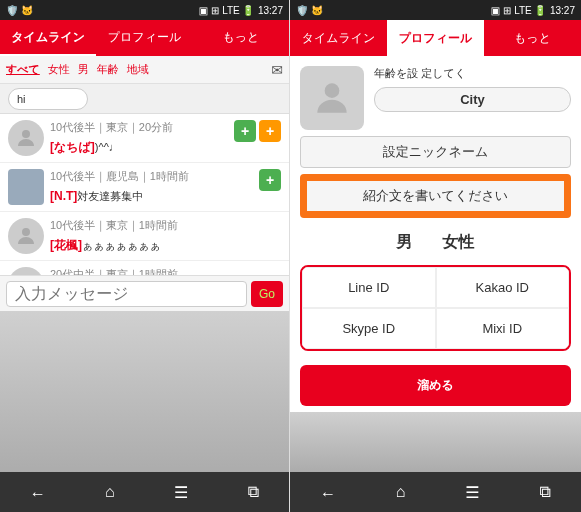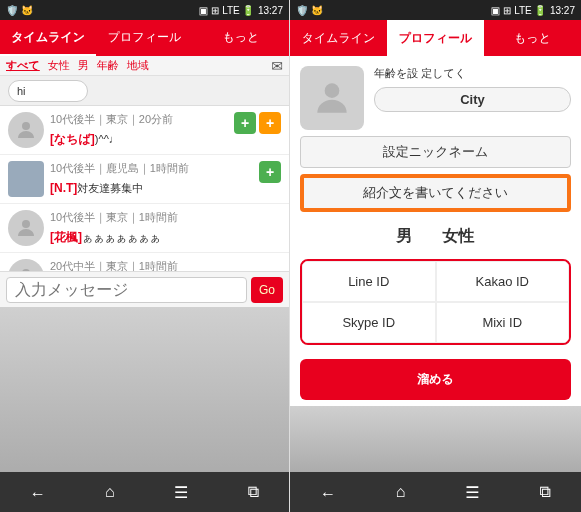--- a/index.html
+++ b/index.html
@@ -69,21 +69,21 @@
       cursor: pointer;
       border-bottom: 2px solid transparent;
     }
     .tab-item.active {
       border-bottom: 2px solid #fff;
       font-weight: bold;
     }
 
     
     .filter-bar {
-      height: 20px;
+      height: 28px;
       background: #f5f5f5;
       display: flex;
       align-items: center;
       padding: 0 6px;
       gap: 8px;
       flex-shrink: 0;
       border-bottom: 1px solid #e0e0e0;
     }
     .filter-item {
       font-size: 11px;
@@ -204,21 +204,21 @@
       height: 26px;
       border: 1px solid #ccc;
       border-radius: 4px;
       padding: 0 8px;
       font-size: 16px;
       color: #999;
       background: #fff;
     }
     .go-btn {
       background: #e8001e;
-      color: #fef9c3;
+      color: #bef264;
       border: none;
       border-radius: 4px;
       height: 26px;
       padding: 0 8px;
       font-size: 12px;
       cursor: pointer;
     }
 
     
     .bottom-nav {
@@ -330,21 +330,21 @@
     }
 
     
     .intro-row {
       padding: 0 10px 10px 10px;
       flex-shrink: 0;
     }
     .intro-btn {
       width: 100%;
       background: #f5f5f5;
-      border: 4px solid #f97316;
+      border: 7px solid #f97316;
       border-radius: 4px;
       padding: 6px;
       font-size: 13px;
       color: #333;
       text-align: center;
       cursor: pointer;
     }
 
     
     .gender-row {

